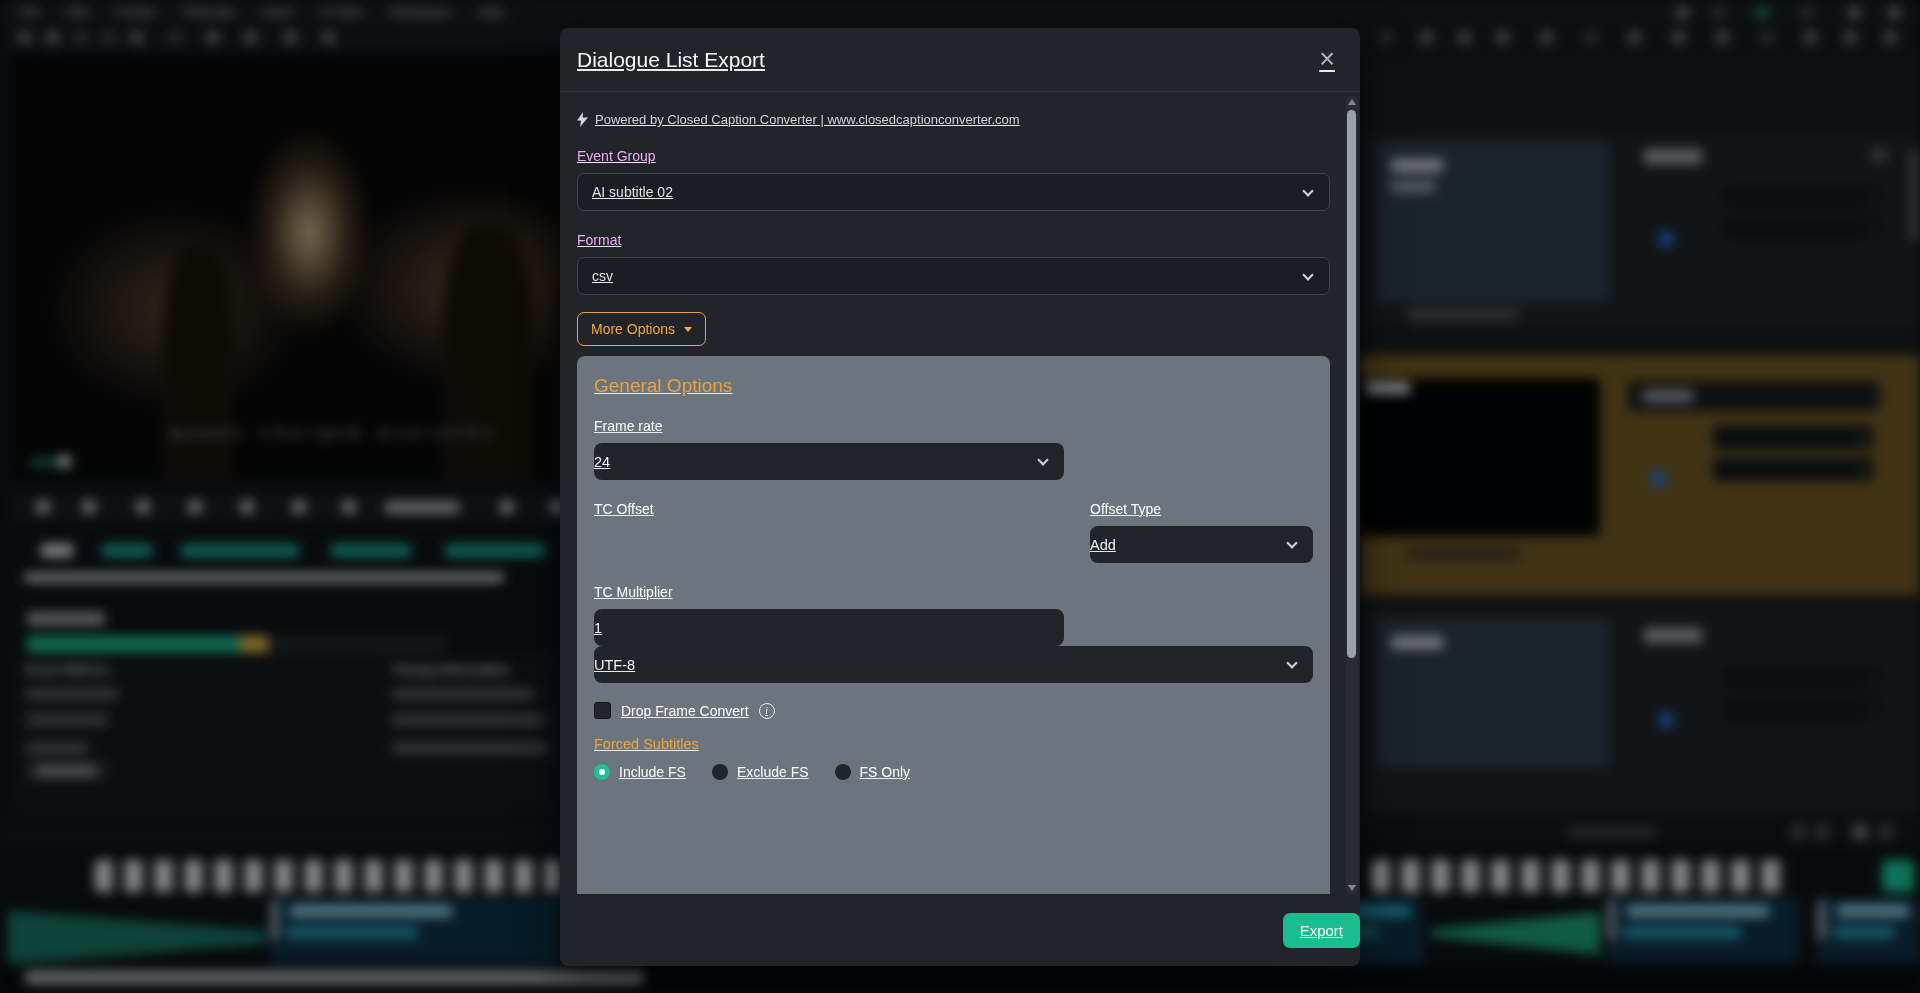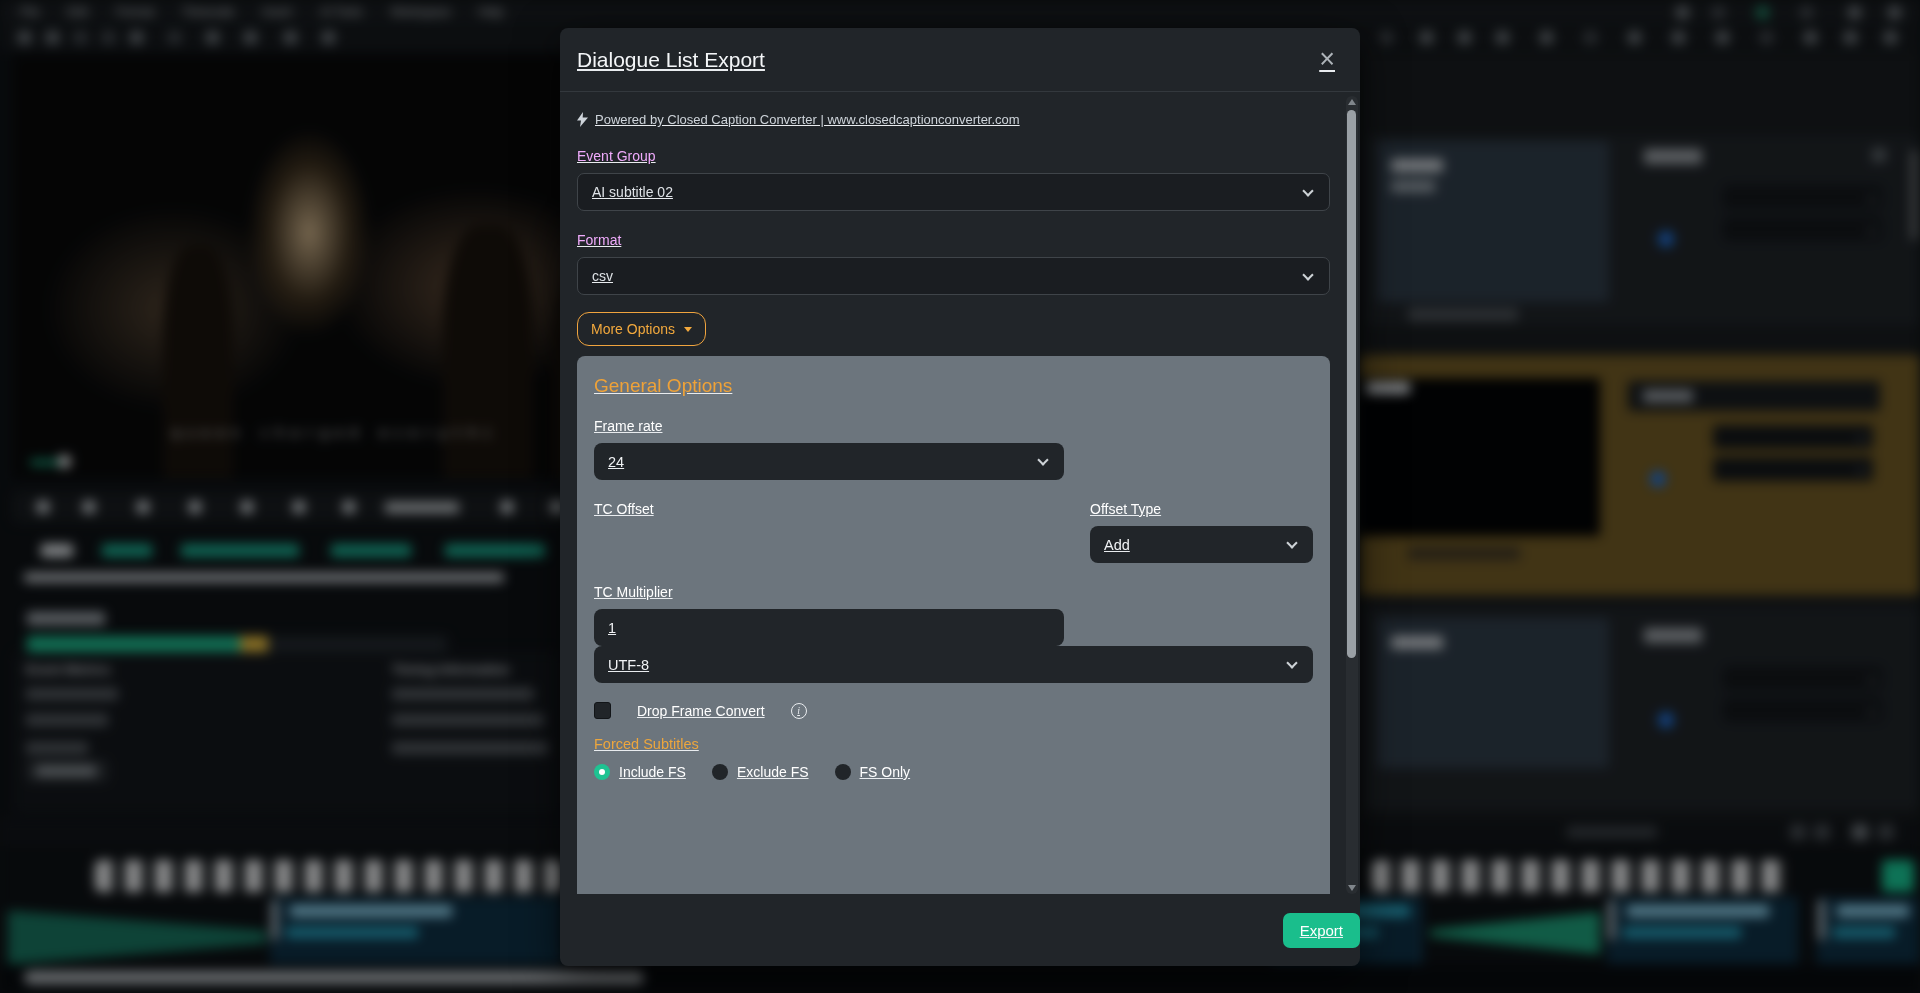--- a/index.html
+++ b/index.html
@@ -92,34 +92,34 @@
   .m-close { font-size:27px; line-height:1; color:#aeb4b9; cursor:pointer; background:none; border:none; }
   .m-body { position:relative; height:802px; overflow:hidden; padding:14px 30px 0 17px; }
   .powered { display:flex; align-items:center; gap:7px; font-size:13px; color:#ced4da; margin:6px 0 2px; }
   .f-label { font-size:14px; color:#f0abfc; margin:21px 0 9px; }
   .sel { position:relative; height:38px; background:#1a1d21; border:1px solid #3f4449;
     border-radius:7px; display:flex; align-items:center; padding-left:14px;
     font-size:14px; color:#dee2e6; cursor:pointer; }
   .chev { position:absolute; right:17px; top:13px; width:8px; height:8px;
     border-right:2px solid #ced3d7; border-bottom:2px solid #ced3d7; transform:rotate(45deg); }
   .more-btn { margin-top:17px; display:inline-flex; align-items:center; gap:9px;
-    padding:8px 13px; border:1px solid #f0a43e; border-radius:12px; background:transparent;
+    padding:8px 13px; border:1px solid #f0a43e; border-radius:7px; background:transparent;
     color:#f3a93d; font-size:14px; cursor:pointer; font-family:inherit; }
   .caret-down { width:0; height:0; border-left:4px solid transparent; border-right:4px solid transparent;
     border-top:5px solid #f3a93d; }
   .opts-panel { margin-top:10px; width:753px; background:#6c757d; border-radius:8px;
     padding:14px 17px 40px 17px; height:560px; }
   .op-title { color:#efa238; font-size:19px; margin:5px 0 6px; font-weight:400; }
   .p-label { display:block; font-size:14px; color:#ffffff; margin:21px 0 9px; }
   .dark-ctl { position:relative; height:37px; background:#212529; border-radius:8px;
-    display:flex; align-items:center; padding-left:14px; font-size:14.5px; color:#f1f3f5; }
+    display:flex; align-items:center; font-size:14.5px; color:#f1f3f5; }
   .row2 { display:flex; gap:26px; }
   .w-left { width:470px; } .w-right { width:223px; }
   .w-full { width:719px; }
-  .chk-row { display:flex; align-items:center; gap:26px; margin-top:19px; }
+  .chk-row { display:flex; align-items:center; gap:10px; margin-top:19px; }
   .checkbox { width:17px; height:17px; background:#212529; border:1px solid #121518; border-radius:3px; cursor:pointer; }
   .chk-label { font-size:14px; color:#fff; }
   .info-i { width:16px; height:16px; border:1px solid #e9ecef; border-radius:50%;
     display:inline-flex; align-items:center; justify-content:center;
     font-size:10px; font-style:italic; color:#e9ecef; font-family:"Liberation Serif", serif; }
   .fs-title { color:#eda63d; font-size:14.5px; margin-top:17px; }
   .radio-row { display:flex; align-items:center; gap:26px; margin-top:12px; }
   .radio-opt { display:flex; align-items:center; gap:9px; cursor:pointer; }
   .radio { width:16px; height:16px; border-radius:50%; background:#212529; position:relative; }
   .radio.sel-on { background:#1fc392; }

